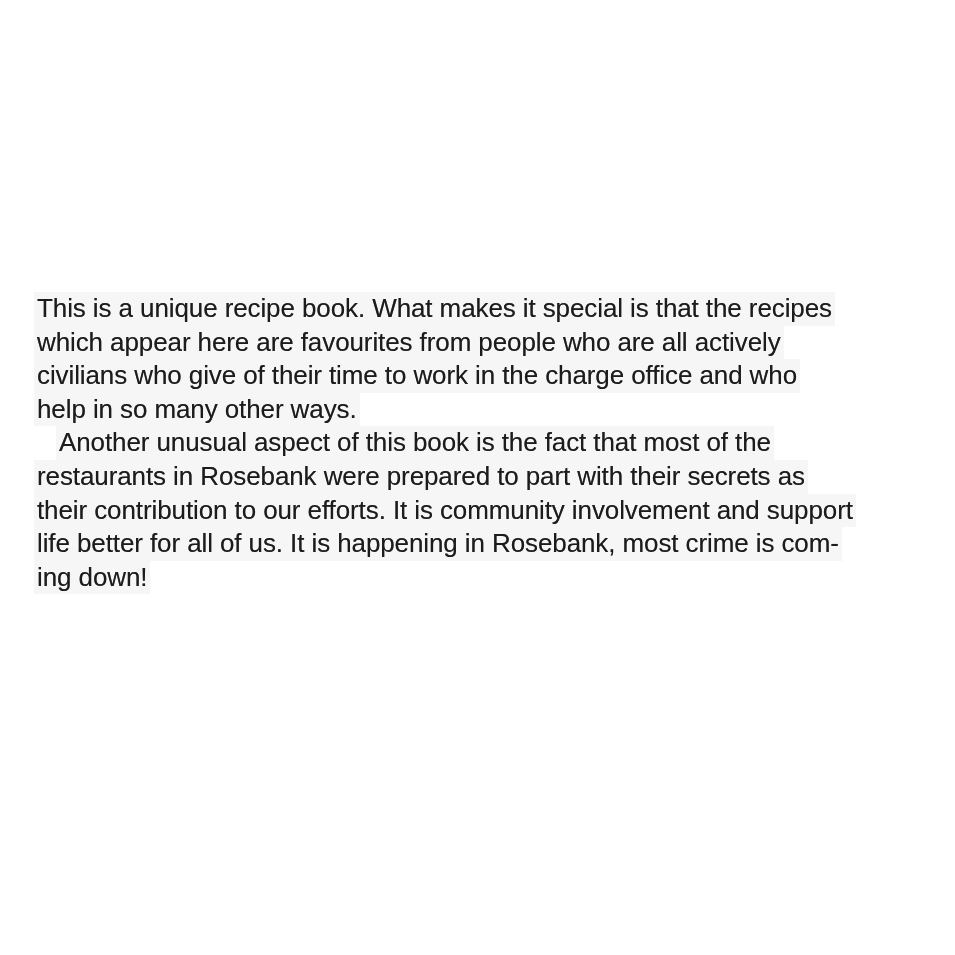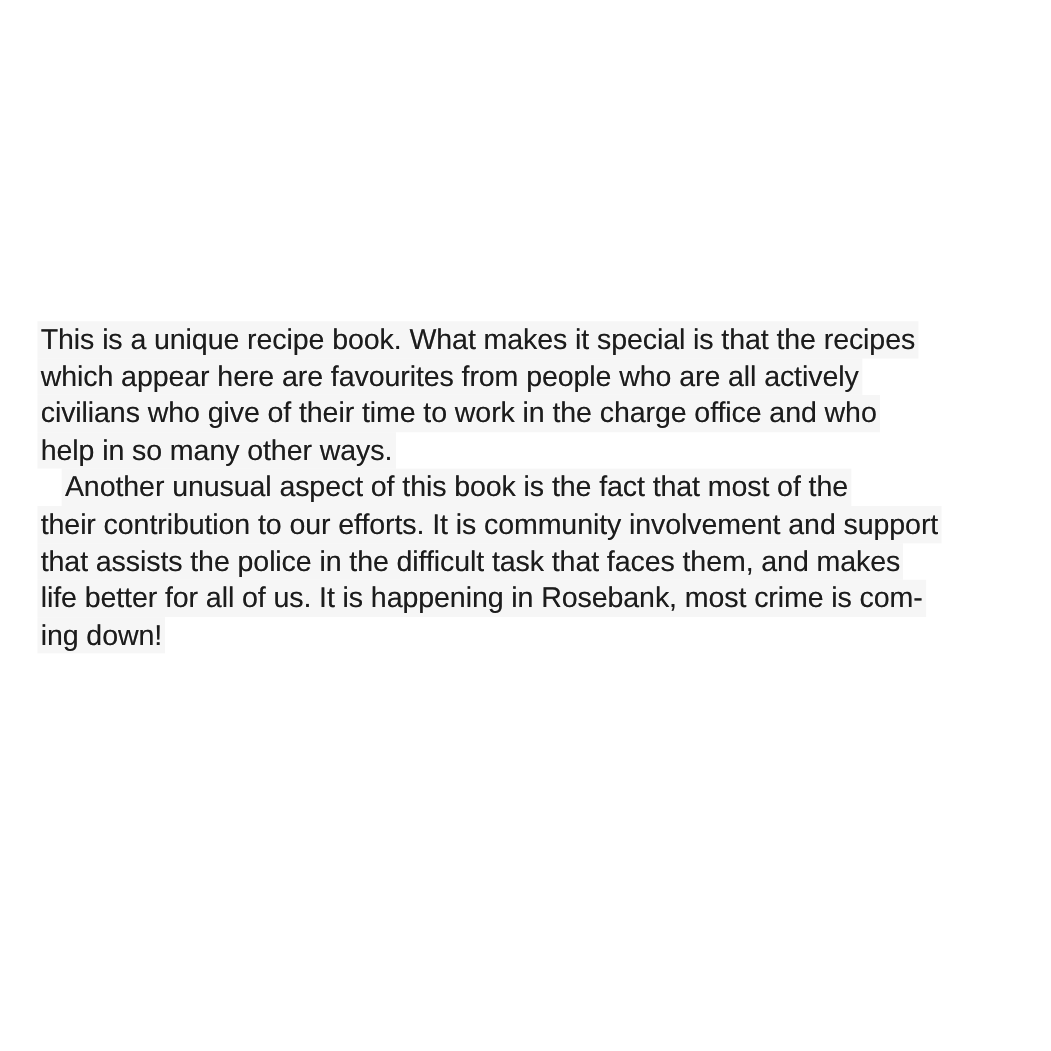--- a/index.html
+++ b/index.html
@@ -56,20 +56,20 @@
 
     <div class="paragraph">
       <div class="line"><span>This is a unique recipe book. What makes it special is that the recipes</span></div>
       <div class="line"><span>which appear here are favourites from people who are all actively</span></div>
       <div class="line"><span>civilians who give of their time to work in the charge office and who</span></div>
       <div class="line"><span>help in so many other ways.</span></div>
     </div>
 
     <div class="paragraph">
       <div class="line indent"><span>Another unusual aspect of this book is the fact that most of the</span></div>
+      <div class="line"><span>restaurants in Rosebank were prepared to part with their secrets as</span></div>
       <div class="line"><span>their contribution to our efforts. It is community involvement and support</span></div>
-      <div class="line"><span>that assists the police in the difficult task that faces them, and makes</span></div>
       <div class="line"><span>life better for all of us. It is happening in Rosebank, most crime is com-</span></div>
       <div class="line"><span>ing down!</span></div>
     </div>
 
   </div>
 </div>
 
 </body></html>

